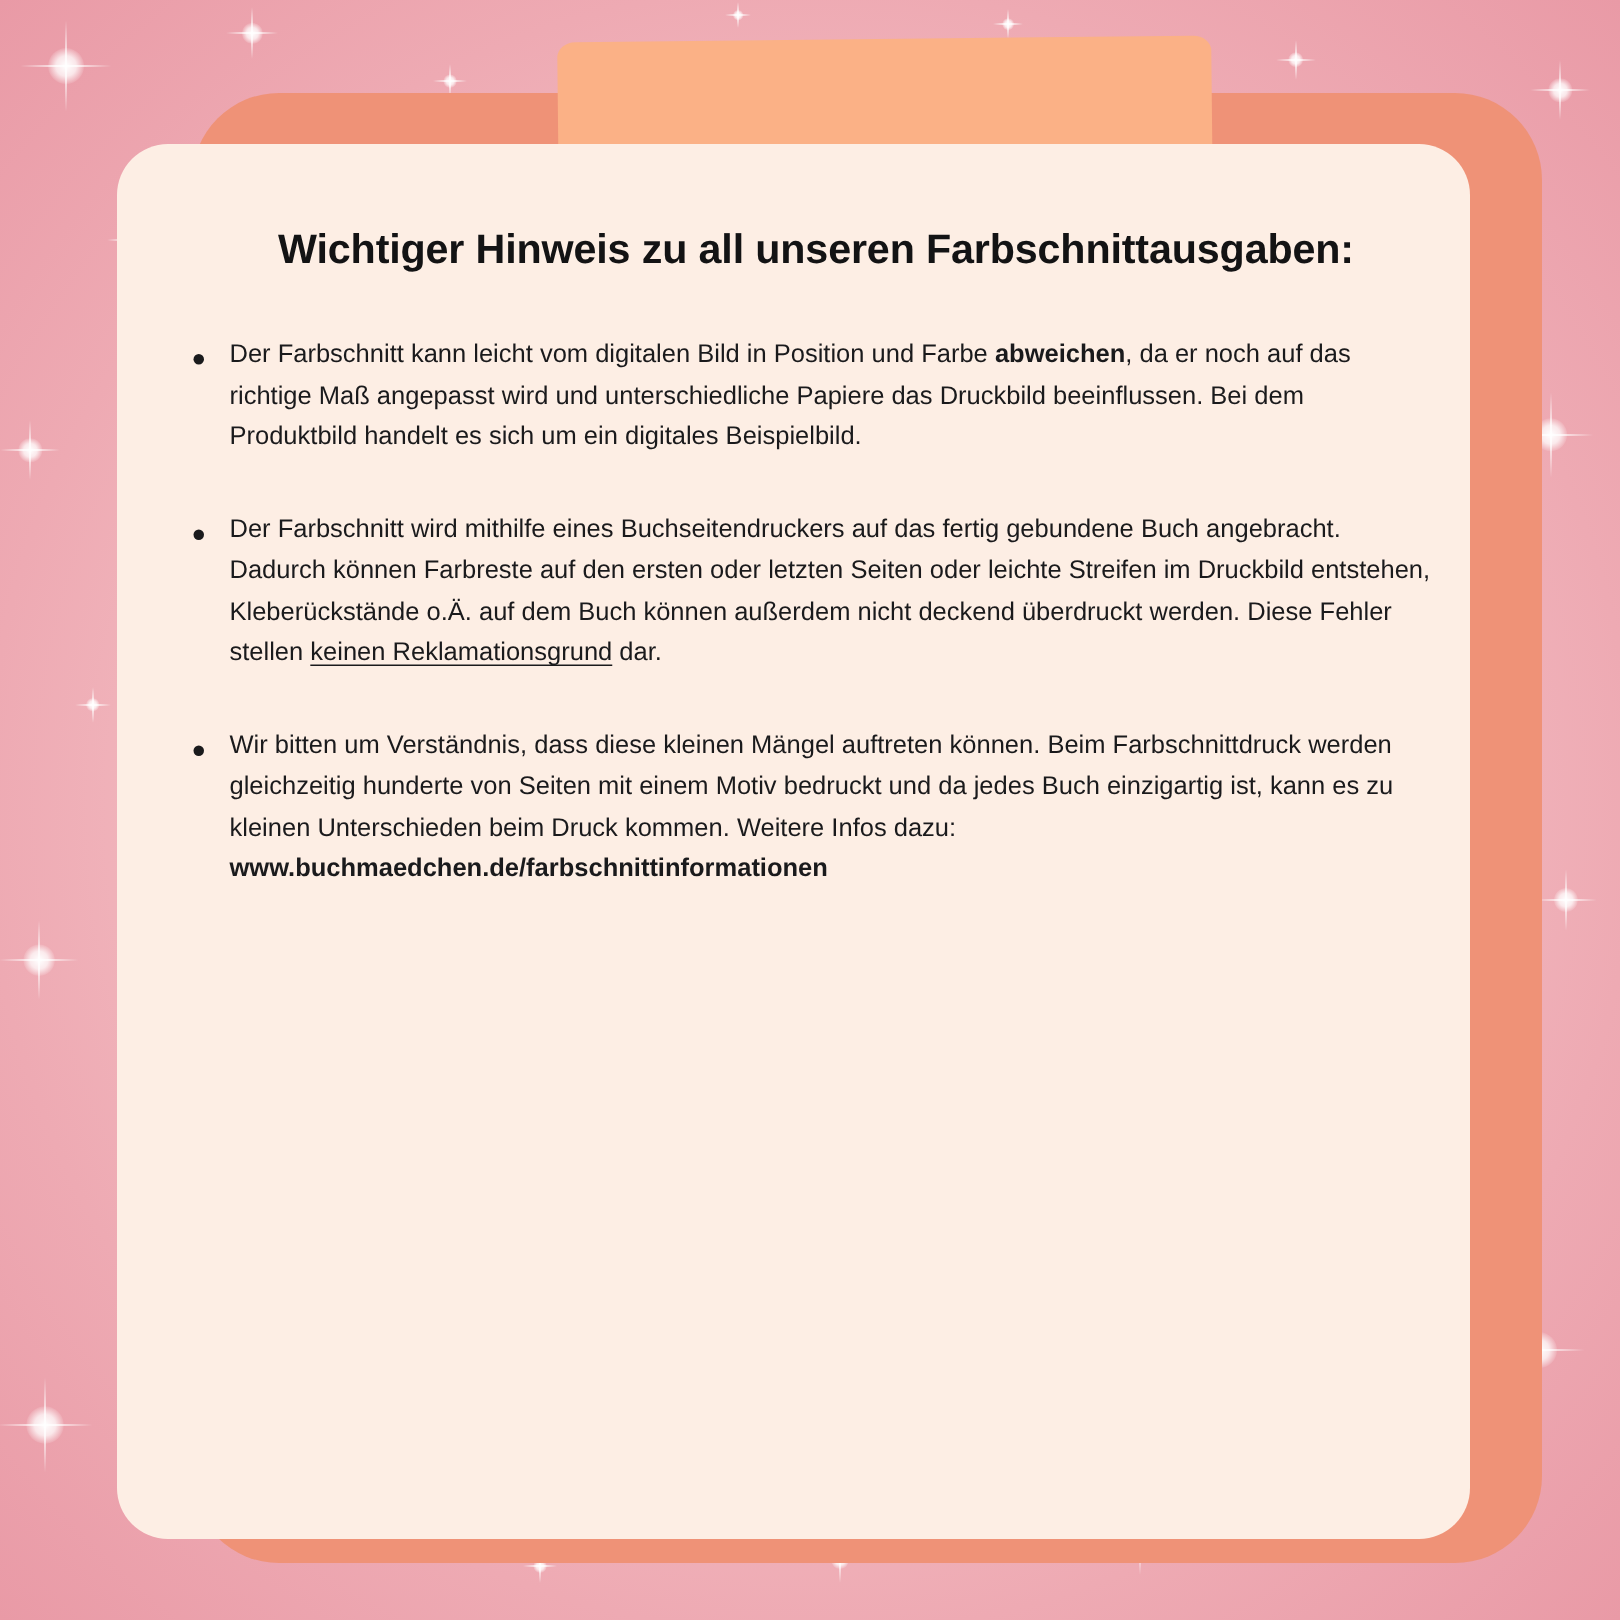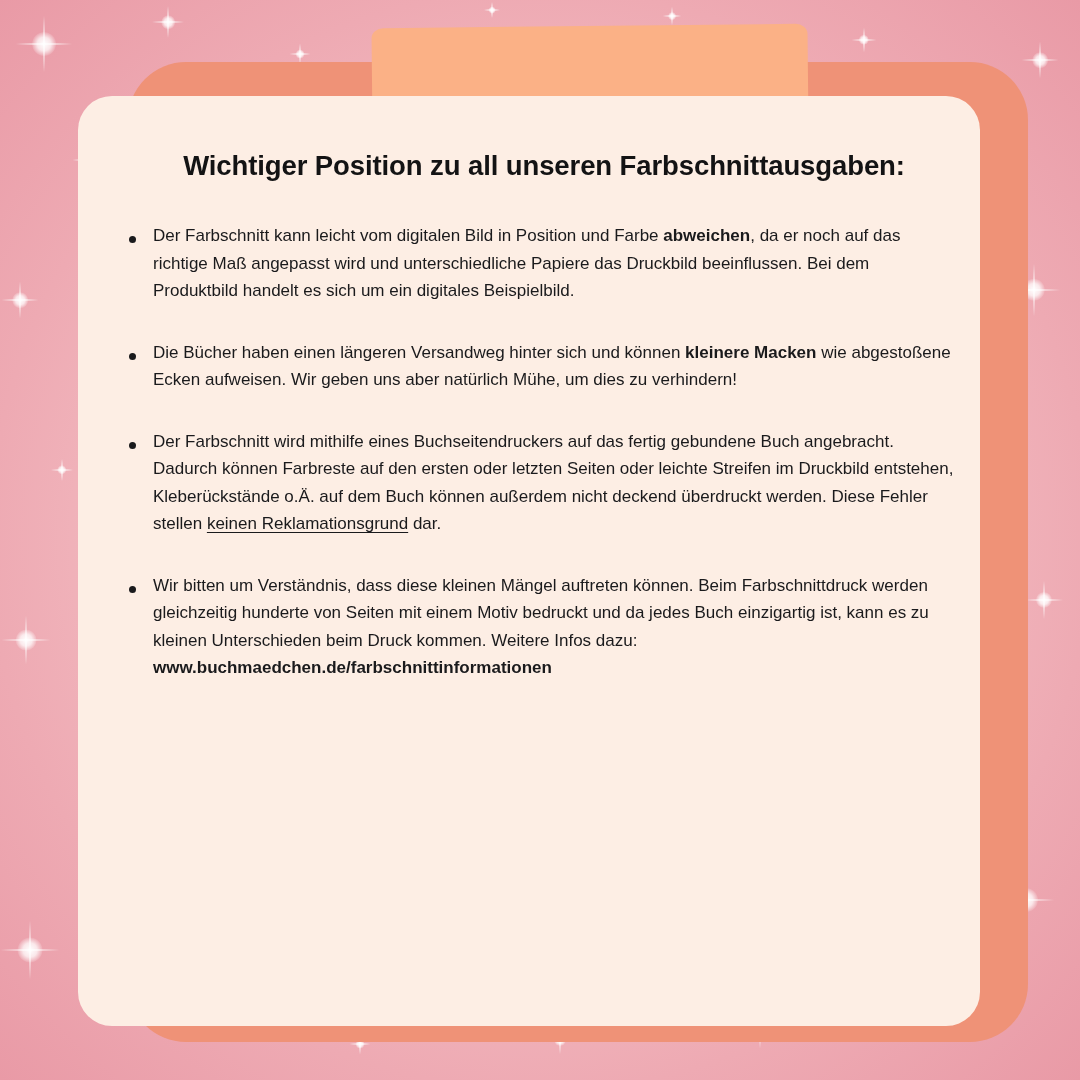--- a/index.html
+++ b/index.html
@@ -284,22 +284,21 @@
         <span class="h"></span>
         <span class="core"></span>
       </div>
     </div>
 
   <div class="coral-card"></div>
   <div class="tape"></div>
   <div class="note"></div>
 
   <div class="content">
-    <h1 class="headline">Wichtiger Position zu all unseren Farbschnittausgaben:</h1>
+    <h1 class="headline">Wichtiger Hinweis zu all unseren Farbschnittausgaben:</h1>
     <ul class="bullets" id="bullet-list">
         <li><span class="dot"></span><span>Der Farbschnitt kann leicht vom digitalen Bild in Position und Farbe </span><span class="b">abweichen</span><span>, da er noch auf das richtige Maß angepasst wird und unterschiedliche Papiere das Druckbild beeinflussen. Bei dem Produktbild handelt es sich um ein digitales Beispielbild.</span></li>
-        <li><span class="dot"></span><span>Die Bücher haben einen längeren Versandweg hinter sich und können </span><span class="b">kleinere Macken</span><span> wie abgestoßene Ecken aufweisen. Wir geben uns aber natürlich Mühe, um dies zu verhindern!</span></li>
         <li><span class="dot"></span><span>Der Farbschnitt wird mithilfe eines Buchseitendruckers auf das fertig gebundene Buch angebracht. Dadurch können Farbreste auf den ersten oder letzten Seiten oder leichte Streifen im Druckbild entstehen, Kleberückstände o.Ä. auf dem Buch können außerdem nicht deckend überdruckt werden. Diese Fehler stellen </span><span class="u">keinen Reklamationsgrund</span><span> dar.</span></li>
         <li><span class="dot"></span><span>Wir bitten um Verständnis, dass diese kleinen Mängel auftreten können. Beim Farbschnittdruck werden gleichzeitig hunderte von Seiten mit einem Motiv bedruckt und da jedes Buch einzigartig ist, kann es zu kleinen Unterschieden beim Druck kommen. Weitere Infos dazu: </span><span class="b">www.buchmaedchen.de/farbschnittinformationen</span></li>
       </ul>
   </div>
 
 </div>
 
 </body></html>

